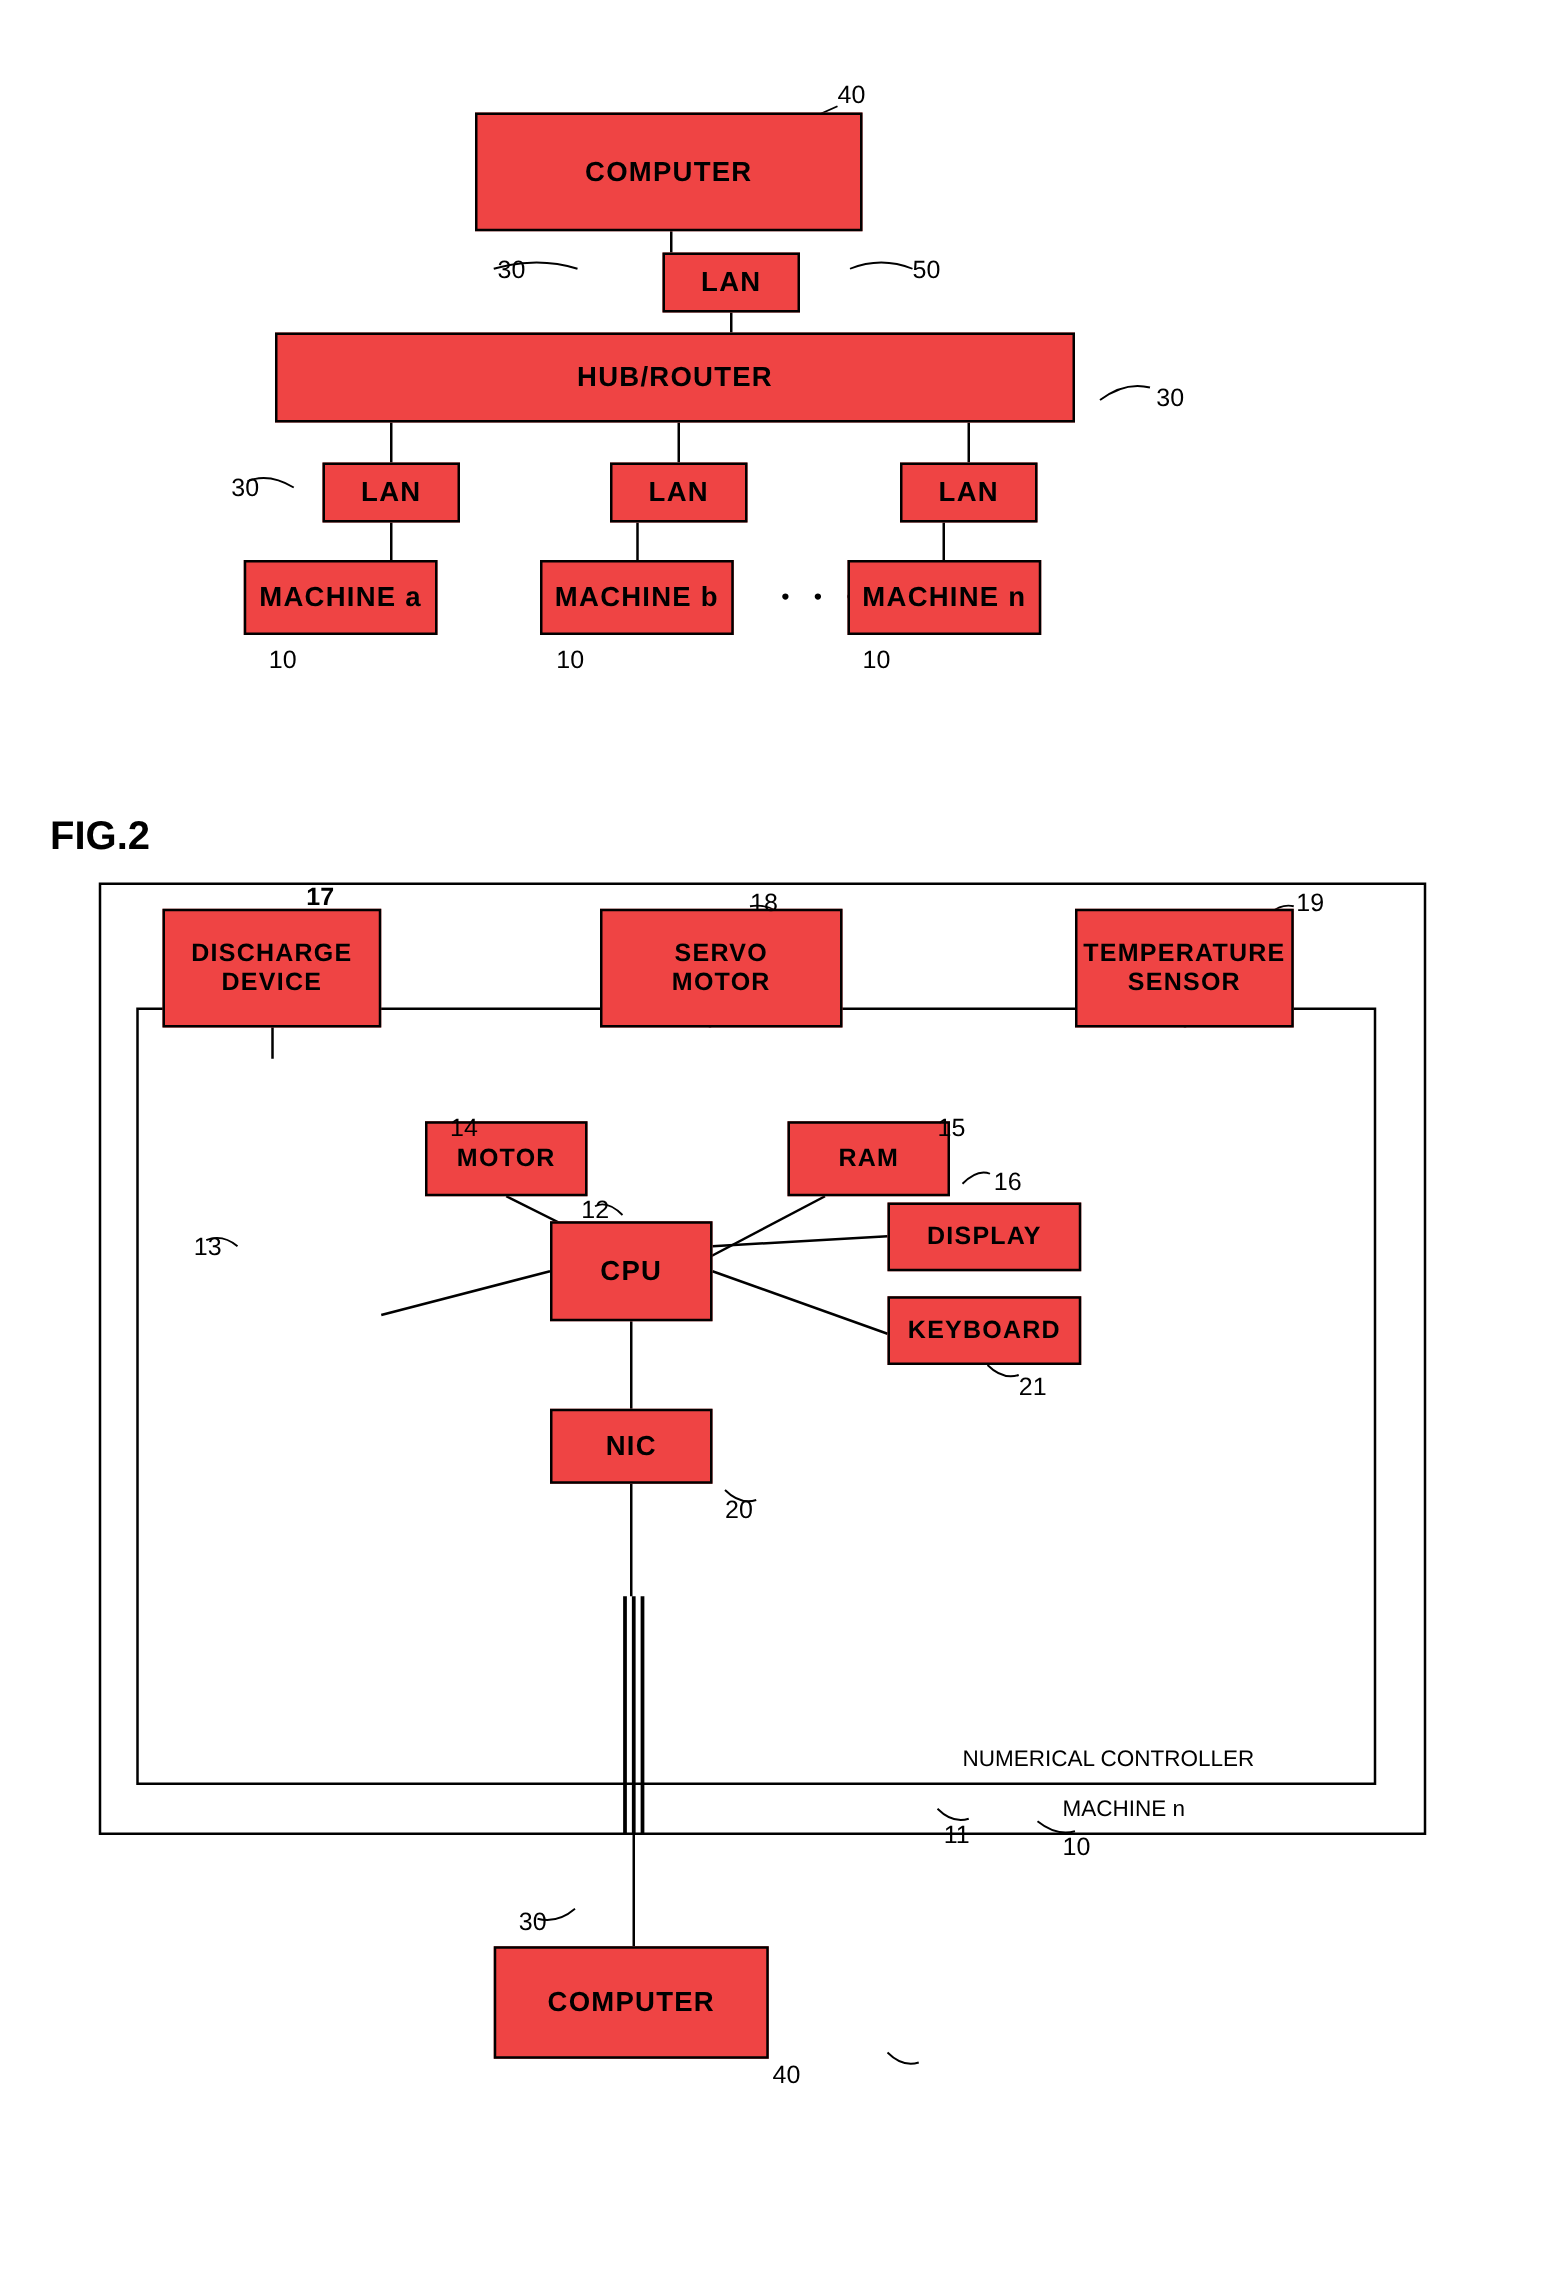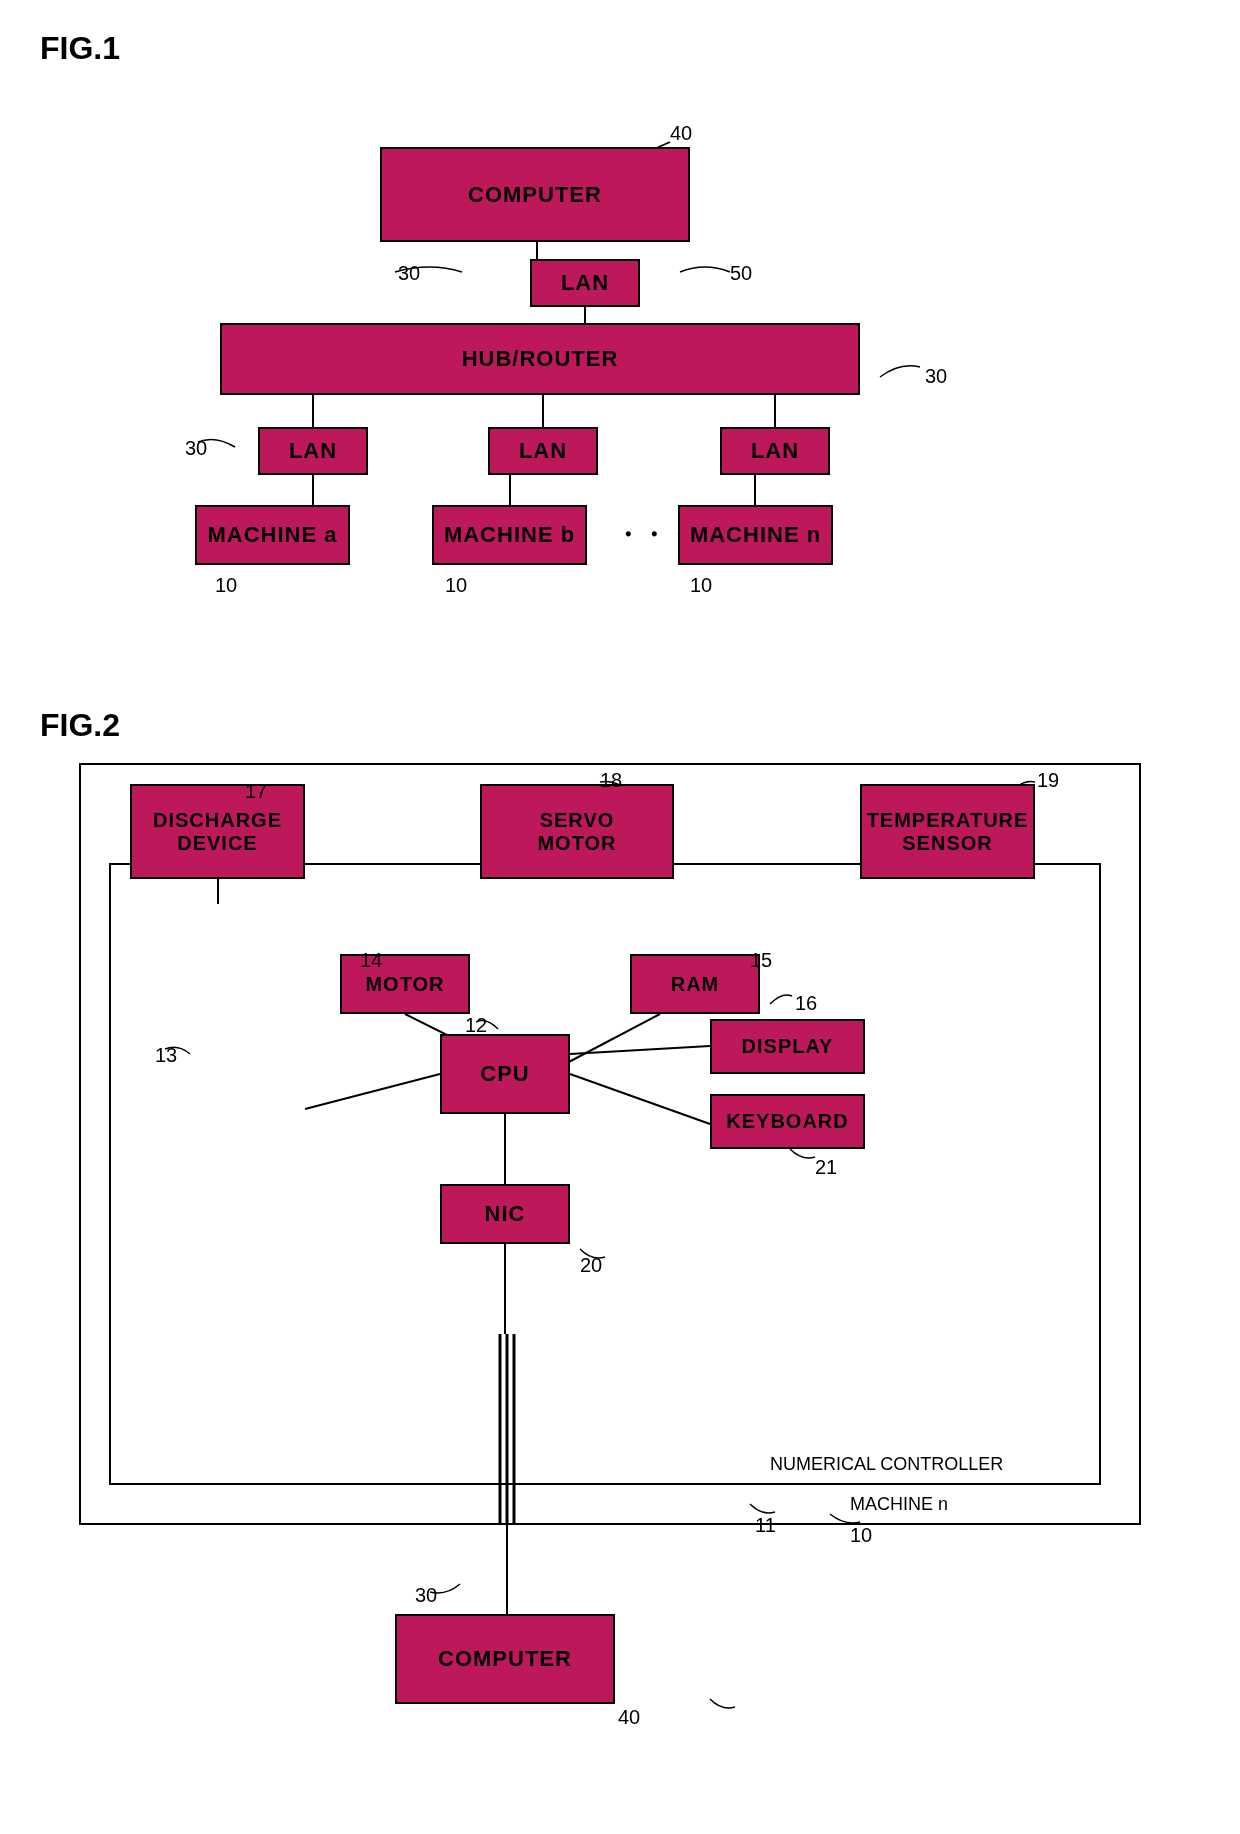--- a/index.html
+++ b/index.html
@@ -30,21 +30,21 @@
     .fig1-container {
       position: relative;
       width: 100%;
       height: 560px;
       margin-bottom: 60px;
     }
 
     .box {
       position: absolute;
       border: 2px solid #000;
-      background: #be185d;
+      background: #ef4444;
       display: flex;
       align-items: center;
       justify-content: center;
       text-align: center;
       font-size: 22px;
       font-weight: bold;
       letter-spacing: 1px;
     }
 
     
@@ -220,21 +220,20 @@
       position: absolute;
       font-size: 19px;
       font-weight: normal;
     }
   </style>
 </head>
 <body>
 
 <div class="page">
 
-  <div class="fig-label">FIG.1</div>
 
   <div class="fig1-container">
 
     <span class="num-label" style="top:35px; left:630px;">40</span>
 
     <svg style="position:absolute;top:0;left:0;width:100%;height:100%;overflow:visible;">
 
       <path d="M 630 55 Q 600 70 560 75" stroke="#000" stroke-width="1.5" fill="none"></path>
 
       <line x1="497" y1="155" x2="497" y2="172" stroke="#000" stroke-width="2"></line>
@@ -418,21 +417,21 @@
         <span>NIC</span>
       </div>
 
       <div class="box fig2-computer" style="position:absolute; top:850px; left:325px; width:220px; height:90px; font-size:22px;">
         <span>COMPUTER</span>
       </div>
 
       <span class="text-label" style="top:690px; left:700px; font-size:18px;">NUMERICAL CONTROLLER</span>
       <span class="text-label" style="top:730px; left:780px; font-size:18px;">MACHINE n</span>
 
-      <span class="num-label" style="top:16px; left:175px;">17</span>
+      <span class="num-label" style="top:0; left:175px;font-weight:bold;">17</span>
       <span class="num-label" style="top:5px; left:530px;">18</span>
       <span class="num-label" style="top:5px; left:967px;">19</span>
       <span class="num-label" style="top:185px; left:290px;">14</span>
       <span class="num-label" style="top:185px; left:680px;">15</span>
       <span class="num-label" style="top:280px; left:85px;">13</span>
       <span class="num-label" style="top:250px; left:395px;">12</span>
       <span class="num-label" style="top:228px; left:725px;">16</span>
       <span class="num-label" style="top:490px; left:510px;">20</span>
       <span class="num-label" style="top:392px; left:745px;">21</span>
       <span class="num-label" style="top:820px; left:345px;">30</span>

